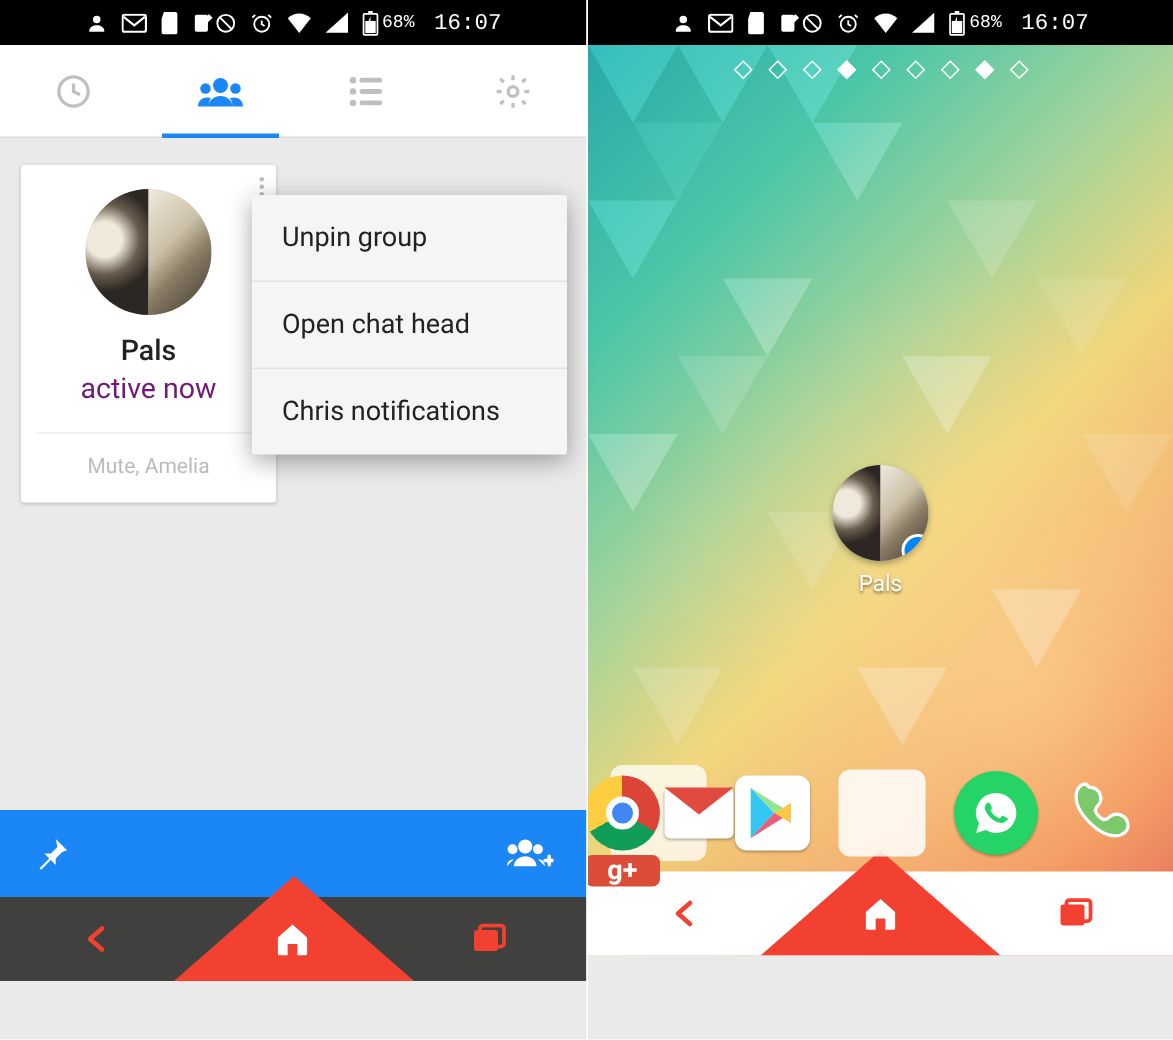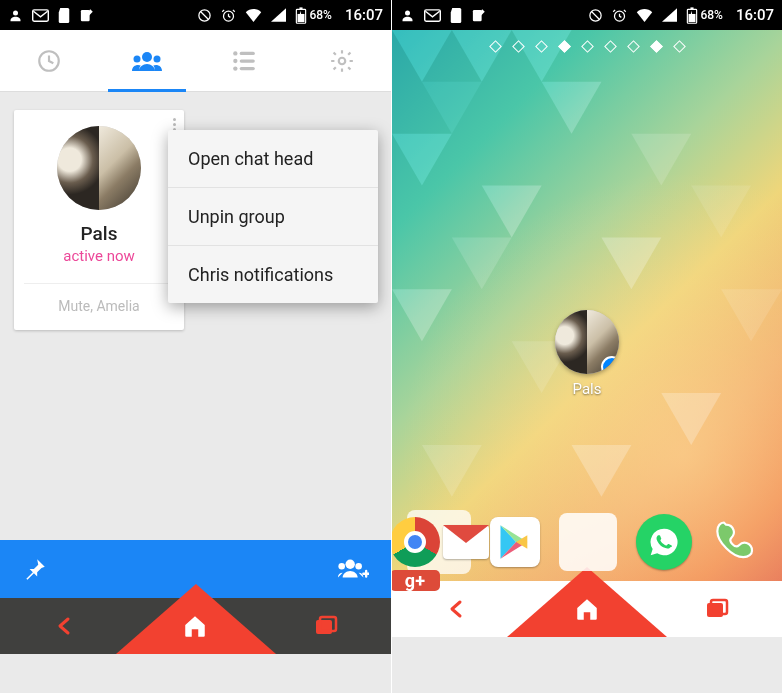--- a/index.html
+++ b/index.html
@@ -10,22 +10,22 @@
     height: 693px;
     overflow: hidden;
     display: flex;
   }
   .phone { width: 391px; height: 693px; position: relative; background: #eaeaea; }
   .phone + .phone { border-left: 1px solid #fff; }
 
   
   .status-bar {
     height: 30px; background: #000; color: #fff;
-    display: flex; align-items: center; justify-content: space-between;
-    padding: 0 8px; font-size: 15px; font-weight: 500;
+    display: flex; align-items: center; justify-content: center;
+    padding: 0 8px; font-size: 15px; font-weight: 500; font-family: Liberation Mono, monospace;
   }
   .status-left, .status-right { display: flex; align-items: center; gap: 9px; }
   .status-right .time { margin-left: 4px; }
   .icon { display: inline-flex; align-items: center; justify-content: center; }
   .icon svg { display: block; }
   .batt-wrap { display: inline-flex; align-items: center; gap: 2px; }
   .batt-text { font-size: 12px; font-weight: 500; }
 
   
   .tabs {
@@ -48,21 +48,21 @@
   .group-card .kebab { position: absolute; right: 8px; top: 8px; display:flex;flex-direction:column;gap:2px;}
   .group-card .kebab span{width:3px;height:3px;border-radius:50%;background:#bbb;}
   .avatar-circle {
     width: 84px; height: 84px; border-radius: 50%; overflow: hidden; background: #ccc;
     position: relative;
   }
   .avatar-half { position:absolute; top:0; bottom:0; width:50%; }
   .avatar-half.left { left:0; background: radial-gradient(circle at 30% 40%, #efe9dc 20%, #6a5d4e 40%, #2c2722 60%); }
   .avatar-half.right { right:0; background: linear-gradient(135deg, #efe9dc 0%, #cbbfa7 40%, #8b7c65 60%, #3a342c 100%); }
   .group-name { margin-top: 12px; font-size: 19px; color: #222; font-weight: 500; }
-  .group-status { font-size: 15px; color: #ec4899; margin-top: 2px; }
+  .group-status { font-size: 19px; color: #701a75; margin-top: 2px; }
   .group-divider { width: 100%; height: 1px; background: #eee; margin-top: 18px;}
   .group-members { font-size: 14px; color: #bbb; margin-top: 14px; }
 
   
   .popup {
     position: absolute; left: 168px; top: 20px; width: 210px;
     background: #f5f5f5; border-radius: 2px;
     box-shadow: 0 4px 16px rgba(0,0,0,.35);
     z-index: 10;
   }
@@ -263,22 +263,22 @@
         <div class="avatar-half left"></div>
           <div class="avatar-half right"></div>
       </div>
       <div class="group-name">Pals</div>
       <div class="group-status">active now</div>
       <div class="group-divider"></div>
       <div class="group-members">Mute, Amelia</div>
     </div>
 
     <div class="popup">
+      <div class="popup-item">Unpin group</div>
       <div class="popup-item">Open chat head</div>
-      <div class="popup-item">Unpin group</div>
       <div class="popup-item">Chris notifications</div>
     </div>
 
     <div class="blue-bar">
       <span class="icon">
         <svg width="26" height="26" viewBox="0 0 24 24" fill="#fff">
             <path d="M14 3l7 7-3 1-4 4v4l-3-3-6 6-1-1 6-6-3-3h4l4-4z"></path>
           </svg>
       </span>
       <span class="icon">

